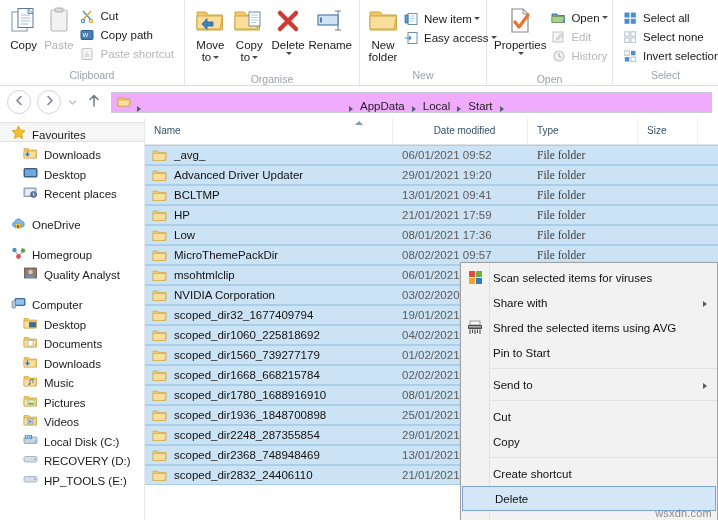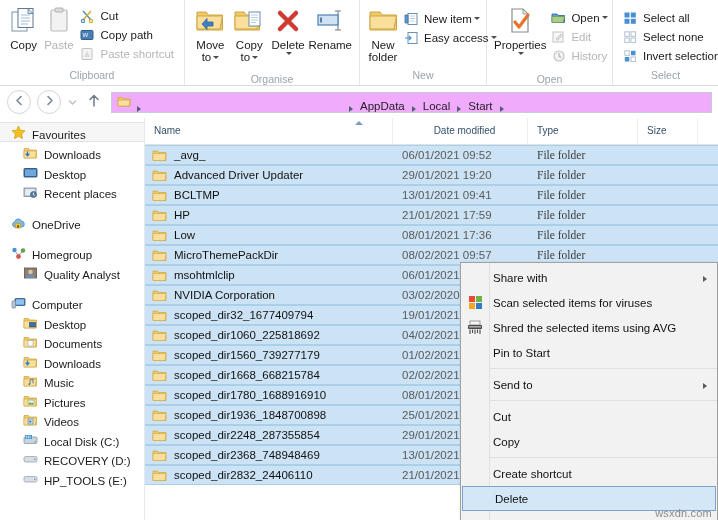--- a/index.html
+++ b/index.html
@@ -1080,34 +1080,34 @@
             <div class="cell c-type"></div>
             <div class="cell c-size"></div>
           </div>
         </div>
     </div>
   </div>
 
   <div class="ctxmenu" id="ctxmenu">
     <div class="ctxgutter"></div>
   <div class="ctxitem">
-        <span class="ctxico"></span>
-        <span class="ctxlbl">Share with</span>
-        <span class="ctxarrow"><span class="caretright"></span></span>
-      </div>
-      <div class="ctxitem">
         <span class="ctxico">
           <svg width="15" height="15" viewBox="0 0 15 15">
             <rect x="1" y="1" width="6" height="6" fill="#e84a3a"></rect>
             <rect x="8" y="1" width="6" height="6" fill="#6db33f"></rect>
             <rect x="1" y="8" width="6" height="6" fill="#f5a623"></rect>
             <rect x="8" y="8" width="6" height="6" fill="#2f7bc4"></rect>
           </svg>
         </span>
         <span class="ctxlbl">Scan selected items for viruses</span>
+      </div>
+      <div class="ctxitem">
+        <span class="ctxico"></span>
+        <span class="ctxlbl">Share with</span>
+        <span class="ctxarrow"><span class="caretright"></span></span>
       </div>
       <div class="ctxitem">
         <span class="ctxico">
           <svg width="16" height="15" viewBox="0 0 16 15">
             <rect x="3" y="1" width="10" height="4" fill="#f5f5f5" stroke="#888" stroke-width="0.8"></rect>
             <rect x="1" y="5" width="14" height="4" rx="0.8" fill="#4a4a4a"></rect>
             <rect x="2" y="6.3" width="12" height="1.1" fill="#d8d8d8"></rect>
             <g stroke="#4a4a4a" stroke-width="1.1">
               <line x1="3" y1="9.5" x2="3" y2="14"></line>
               <line x1="5.5" y1="9.5" x2="5.5" y2="13"></line>

